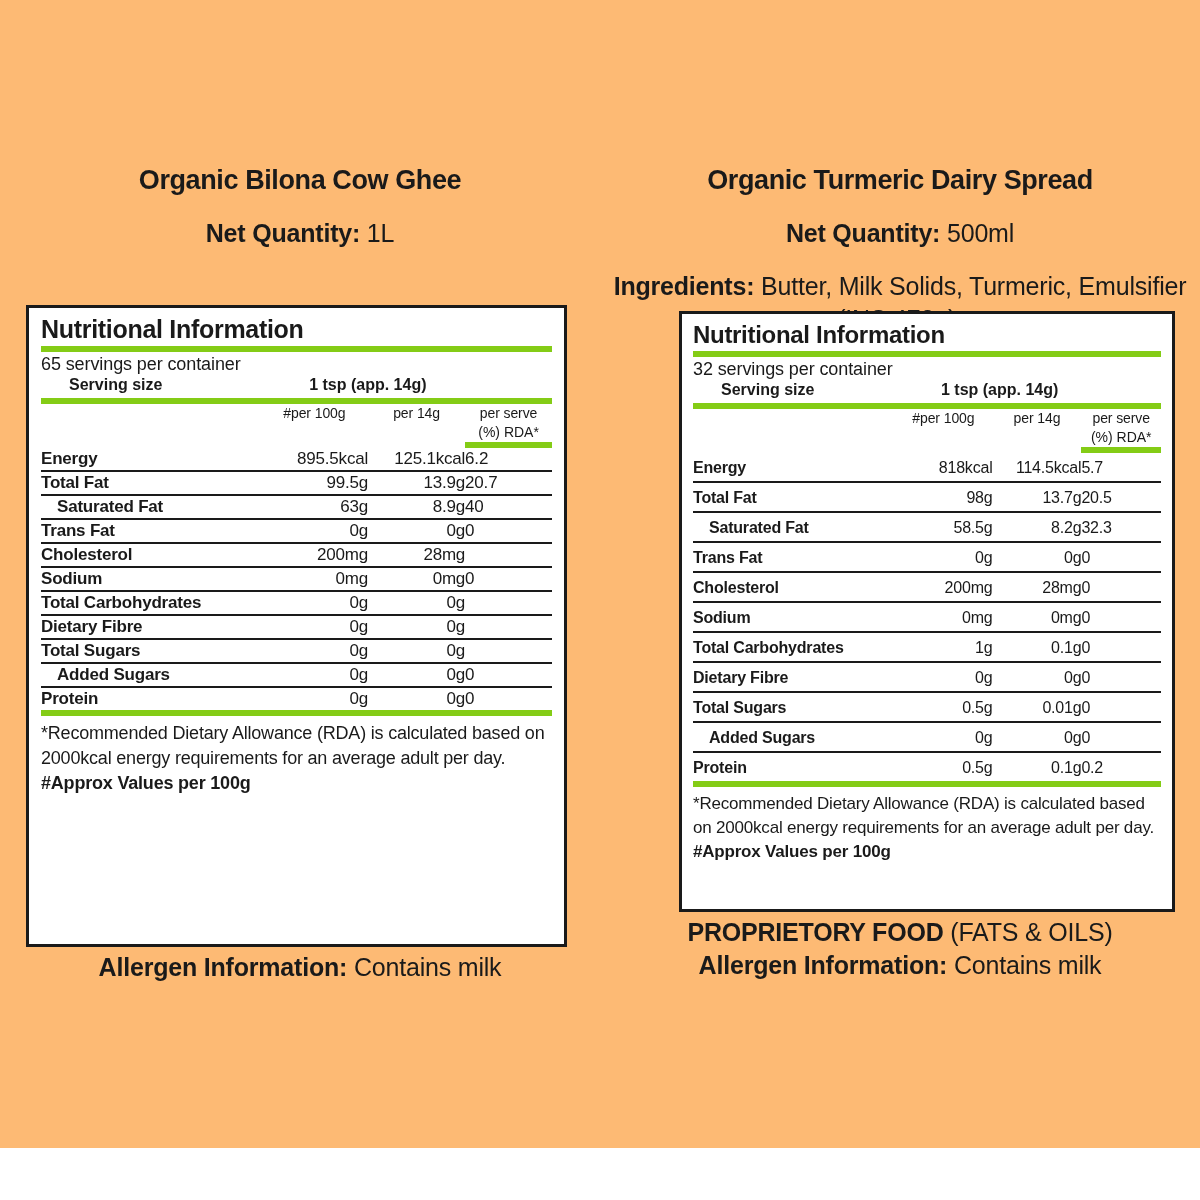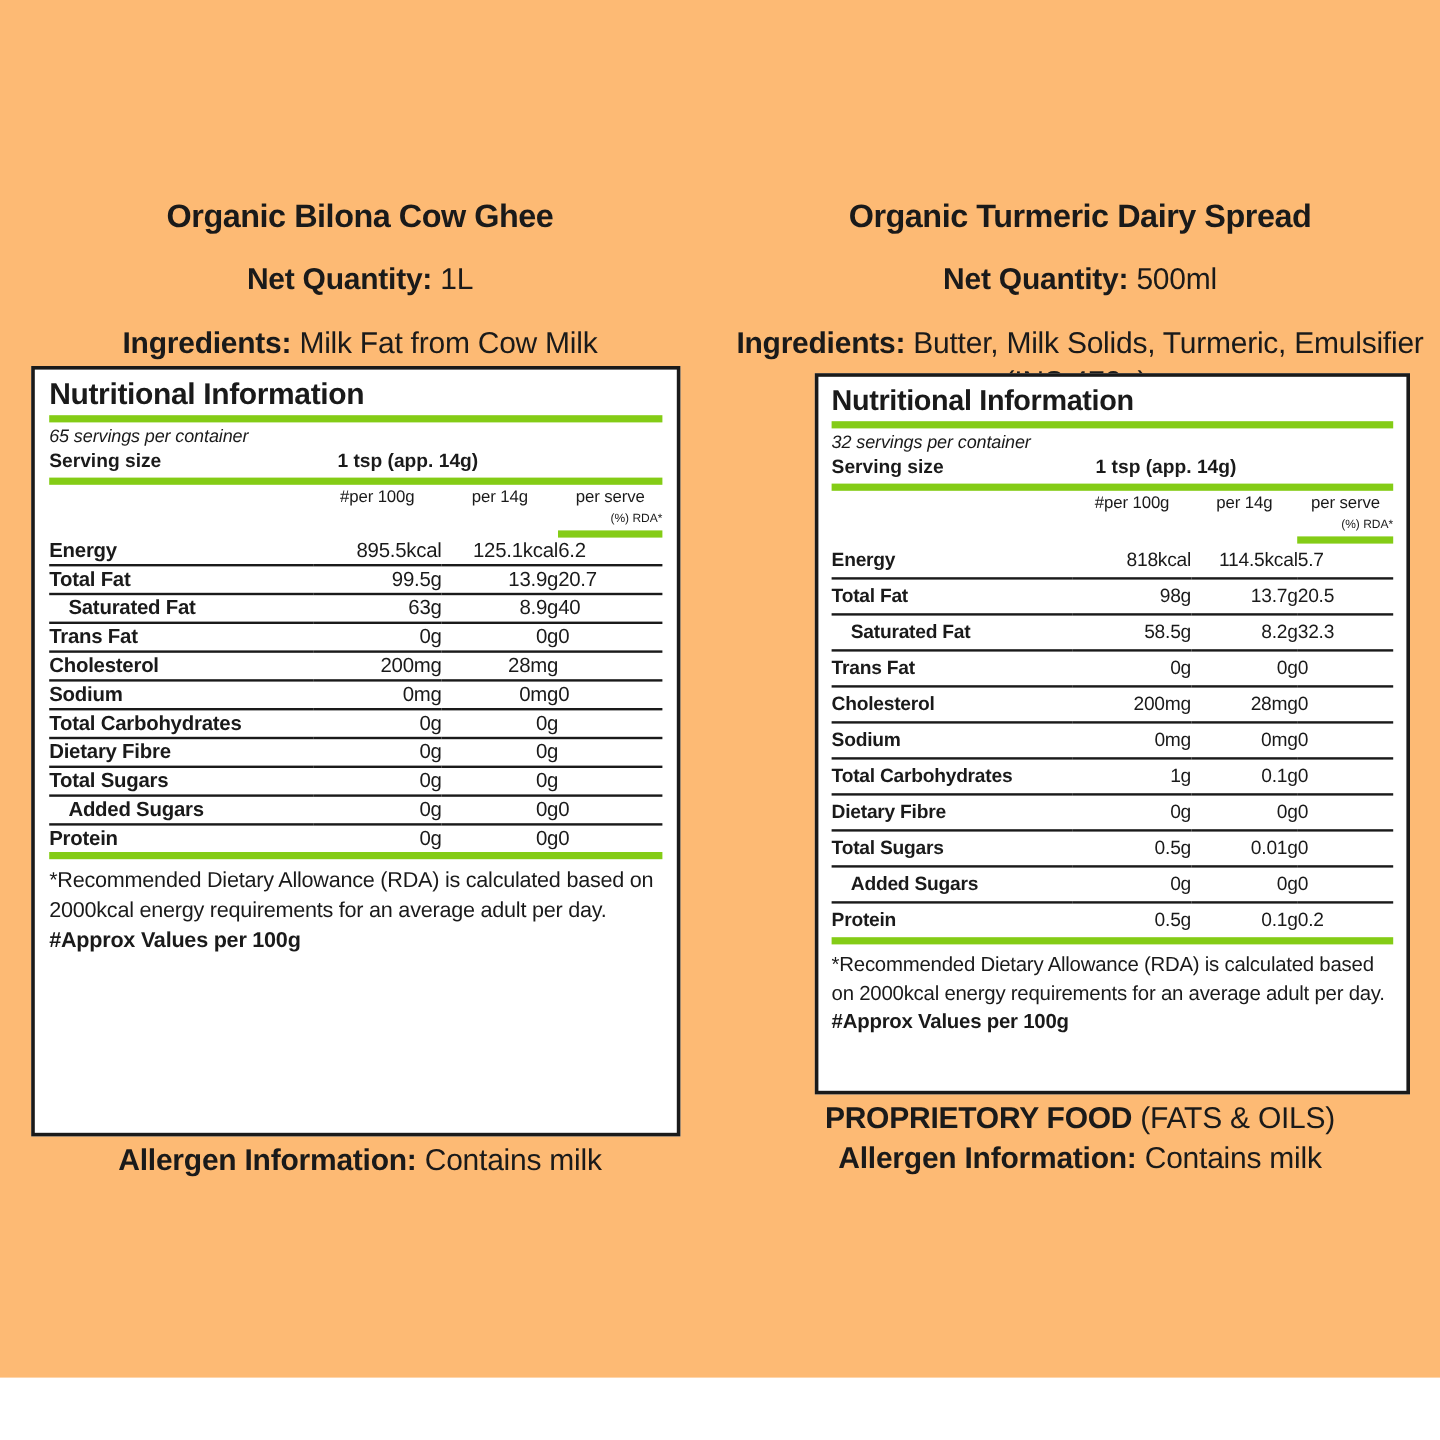--- a/index.html
+++ b/index.html
@@ -91,34 +91,33 @@
     font-weight: 700;
     letter-spacing: -0.3px;
     line-height: 30px;
     padding-bottom: 2px;
   }
   .panel-right .ni-title { font-size: 24px; line-height: 29px; }
 
   .rule-thick { border-bottom: 6px solid #84cc16; }
 
   .servings {
-    font-size: 15px;
+    font-size: 18px;
     line-height: 20px;
     letter-spacing: -0.1px;
     padding-top: 2px;
-    font-style: italic;
   }
   .serv-row {
     display: flex;
     font-size: 16px;
     font-weight: 700;
     line-height: 22px;
     padding-bottom: 2px;
   }
-  .serv-row .sv-label { width: 47%; }
+  .serv-row .sv-label { width: 47%; margin-left: 28px; }
   .serv-row .sv-value { flex: 1; }
 
   table.ntab {
     width: 100%;
     border-collapse: collapse;
     table-layout: fixed;
   }
   table.ntab td, table.ntab th {
     padding: 0;
     vertical-align: bottom;
@@ -132,24 +131,24 @@
   .hdr td {
     font-size: 14px;
     line-height: 19px;
     letter-spacing: -0.1px;
     padding-top: 3px;
     padding-bottom: 1px;
   }
   .hdr .col-a, .hdr .col-b { text-align: center; }
   .hdr .col-c { text-align: center; }
   .hdr2 td {
-    font-size: 10px;
+    font-size: 14px;
     line-height: 19px;
     padding-bottom: 3px;
-    text-align: right;
+    text-align: center;
   }
 
   .drow td {
     font-size: 17px;
     line-height: 22px;
     letter-spacing: -0.2px;
     padding-top: 5px;
     padding-bottom: 4px;
   }
   .panel-right .drow td {
@@ -205,24 +204,20 @@
 
 <div class="sheet">
 
   <div class="panel panel-left">
 
     <div class="head">
       <div class="prod-title">Organic Bilona Cow Ghee</div>
       <div class="netline">
         <b>Net Quantity:</b>
         <span>1L</span>
-      </div>
-      <div class="ingline">
-        <b>Ingredients:</b>
-        <span>Milk Fat from Cow Milk</span>
       </div>
     </div>
 
     <div class="nbox">
       <div class="nbox-inner">
 
         <div class="ni-title rule-thick">Nutritional Information</div>
 
         <div class="servings">65 servings per container</div>
 

